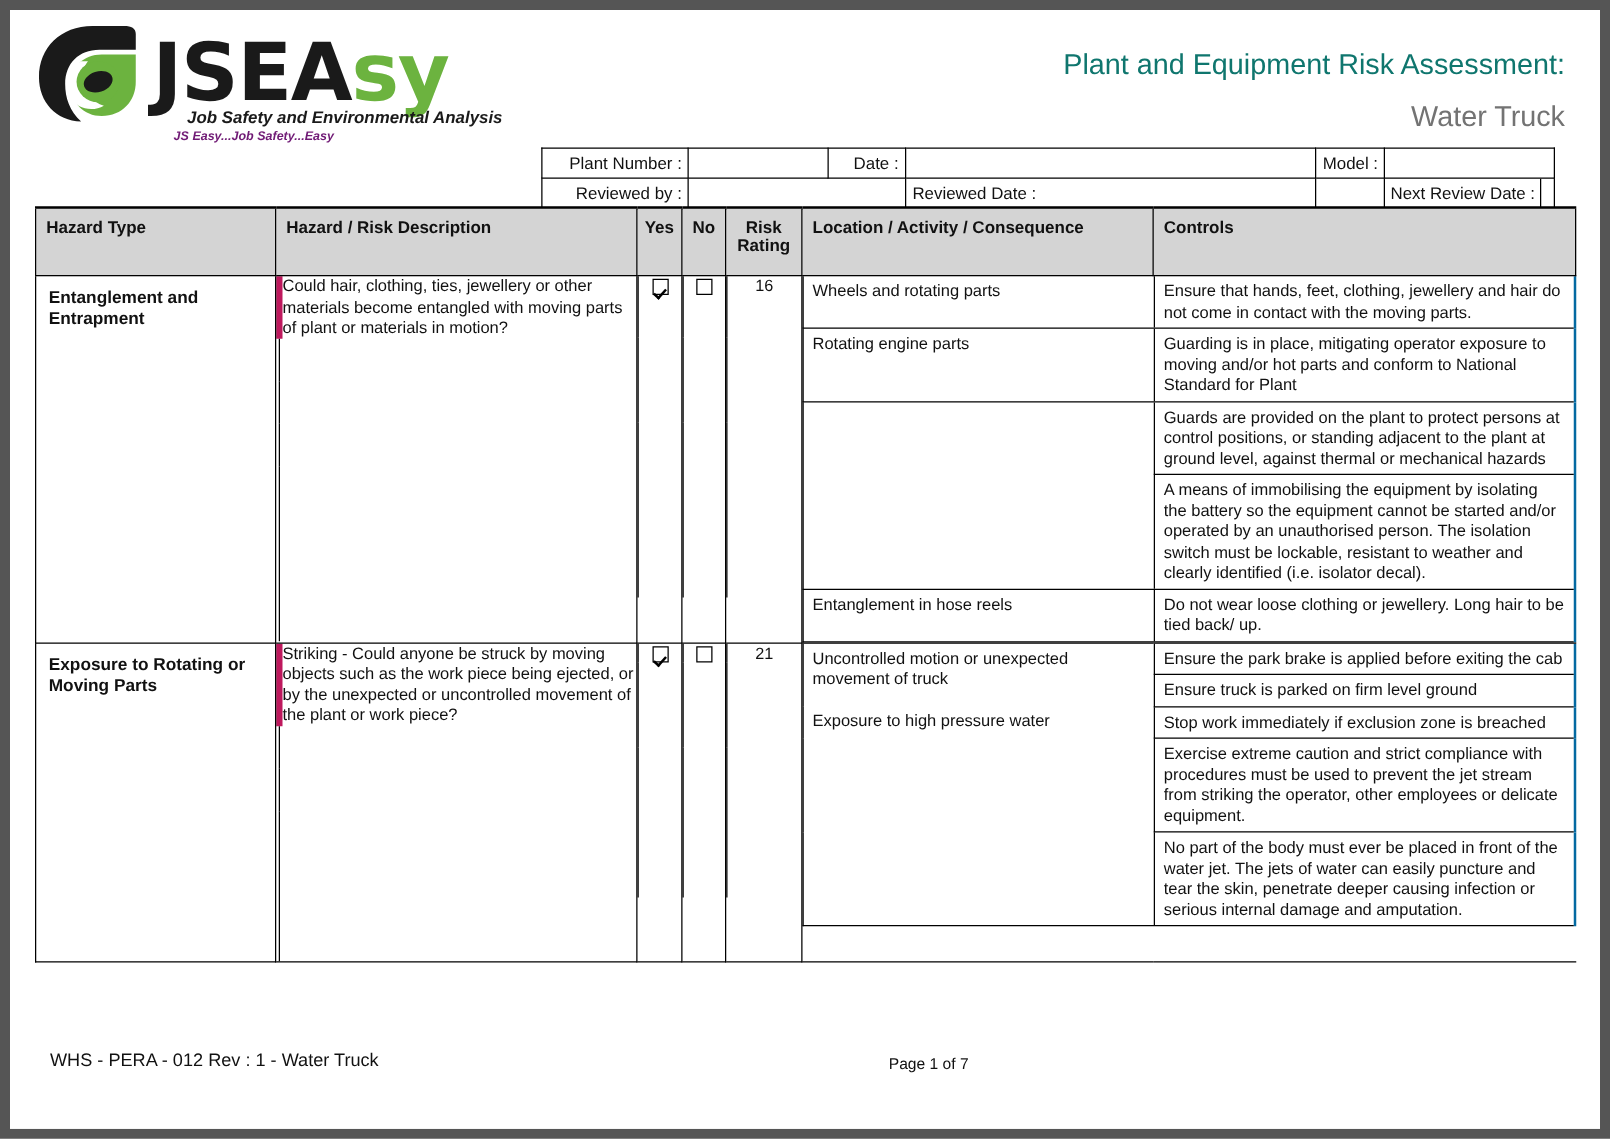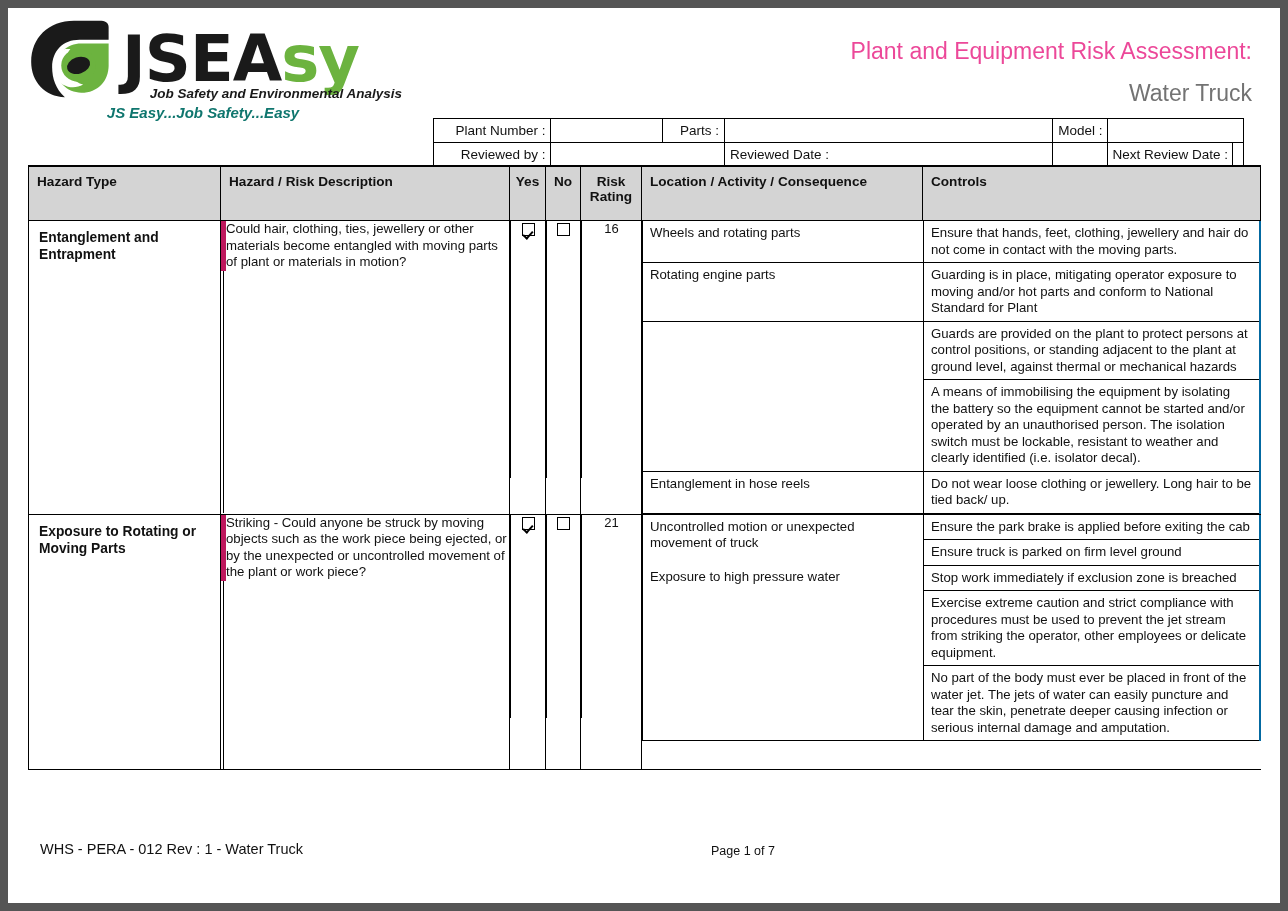--- a/index.html
+++ b/index.html
@@ -61,36 +61,36 @@
     font-size: 13.5px;
     color: #1a1a1a;
     text-align: right;
     margin-top: -14px;
     padding-right: 6px;
   }
   .logo-tag2 {
     font-family: "Liberation Sans", sans-serif;
     font-style: italic;
     font-weight: bold;
-    font-size: 15px;
-    color: #0f766e;
+    font-size: 10px;
+    color: #701a75;
     text-align: center;
     margin-top: 3px;
     padding-right: 30px;
   }
 
   .title-block {
     position: absolute;
     right: 28px; top: 26px;
     width: 640px;
     text-align: right;
   }
   .title-line1 {
     font-size: 23px;
-    color: #ec4899;
+    color: #0f766e;
     line-height: 34px;
     white-space: nowrap;
   }
   .title-line2 {
     font-size: 23px;
     color: #737373;
     line-height: 34px;
     margin-top: 8px;
   }
 
@@ -278,21 +278,21 @@
     <div class="title-block">
       <div class="title-line1">Plant and Equipment Risk Assessment:</div>
       <div class="title-line2">Water Truck</div>
     </div>
 
     <table class="meta-table">
       <tbody>
             <tr>
         <td class="meta-label" style="width:118px">Plant Number :</td>
         <td class="meta-value" style="width:115px"></td>
-        <td class="meta-label" style="width:62px">Parts :</td>
+        <td class="meta-label" style="width:62px">Date :</td>
         <td class="meta-value" style="width:335px"></td>
         <td class="meta-label" style="width:55px">Model :</td>
         <td class="meta-value" style="width:126px"></td>
       </tr>
       <tr>
         <td class="meta-label">Reviewed by :</td>
         <td class="meta-value" colspan="2"></td>
         <td class="meta-label" style="text-align:left;width:130px">Reviewed Date :</td>
         <td class="meta-value"></td>
         <td class="meta-value" style="padding:0">

